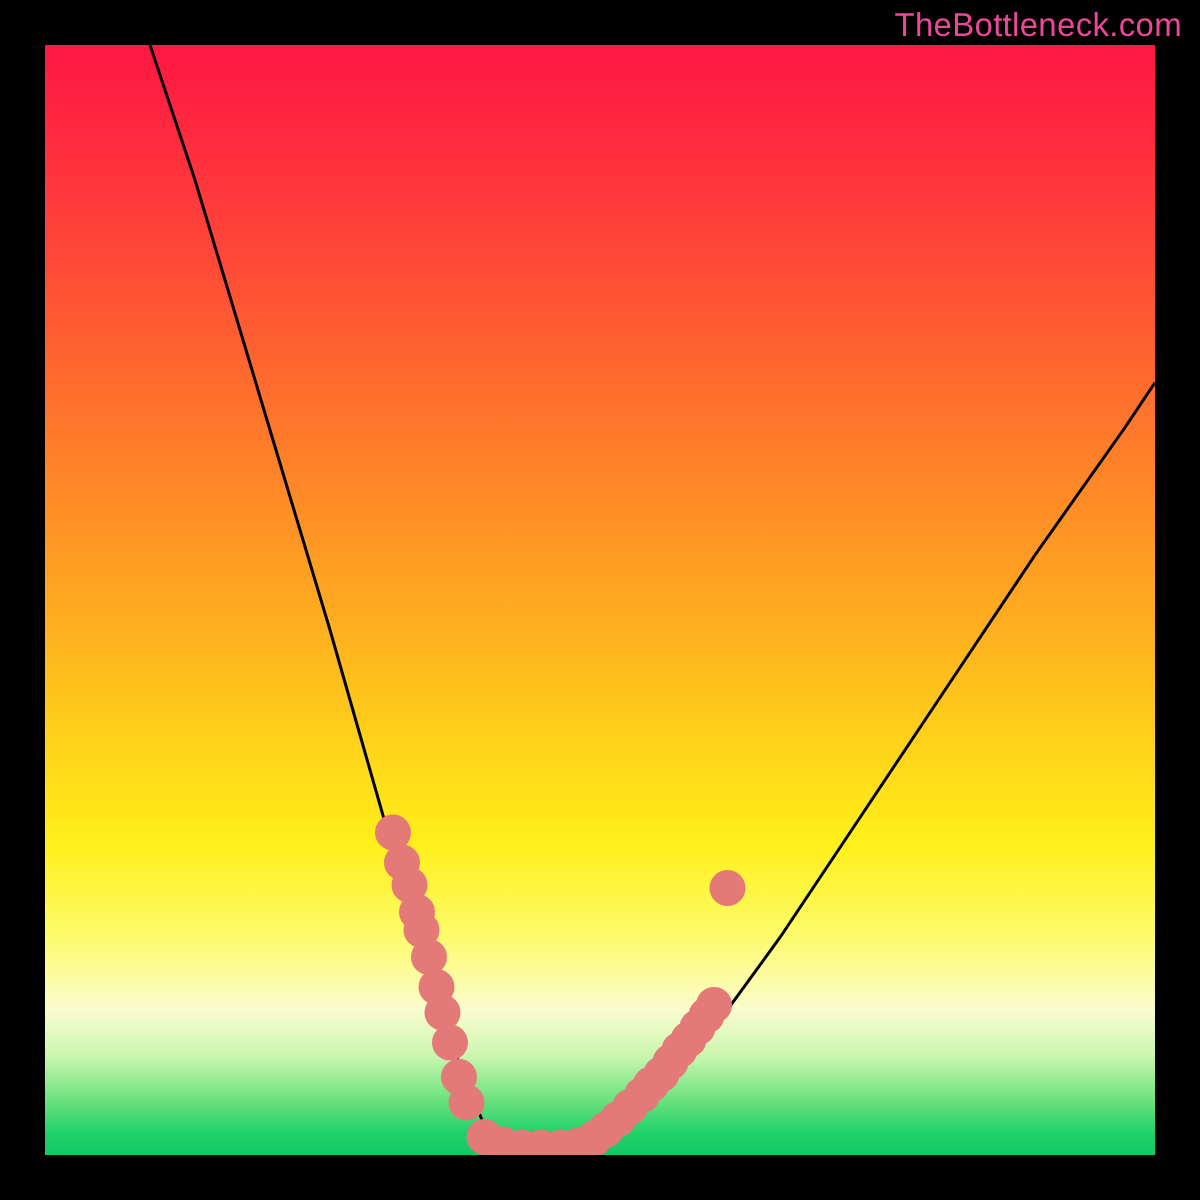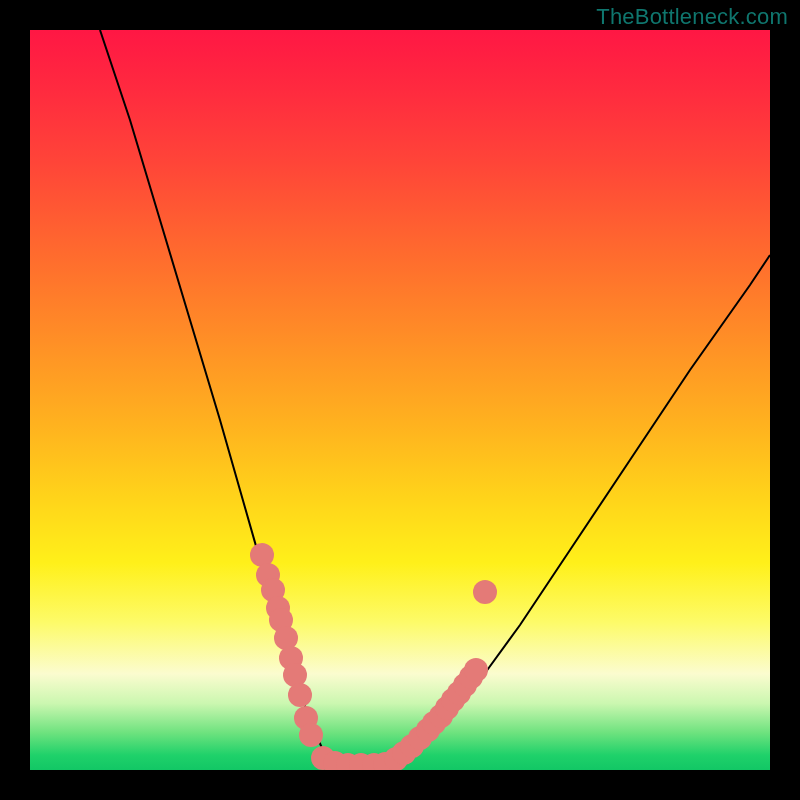--- a/index.html
+++ b/index.html
@@ -41,21 +41,21 @@
       #cbf7b0 91%,
       #6de27e 95%,
       #1fd16a 98%,
       #12c765 100%
     );
   }
   .watermark {
     position: absolute;
     top: 4px;
     right: 12px;
-    color: #0f766e;
+    color: #ec4899;
     font-size: 22px;
     font-weight: 500;
     letter-spacing: 0.2px;
     user-select: none;
   }
   svg.overlay {
     position: absolute;
     left: 0;
     top: 0;
     width: 740px;

